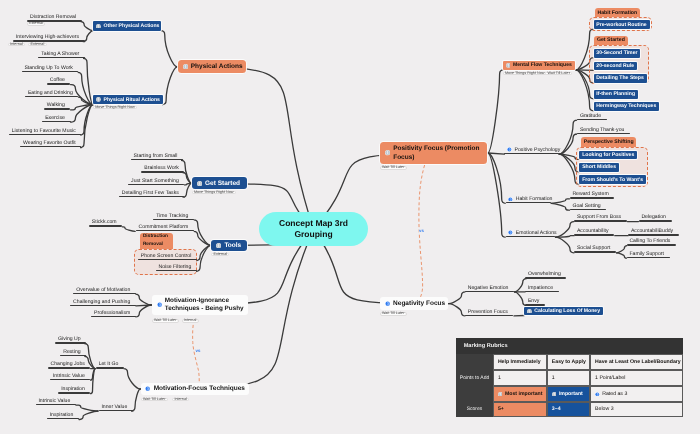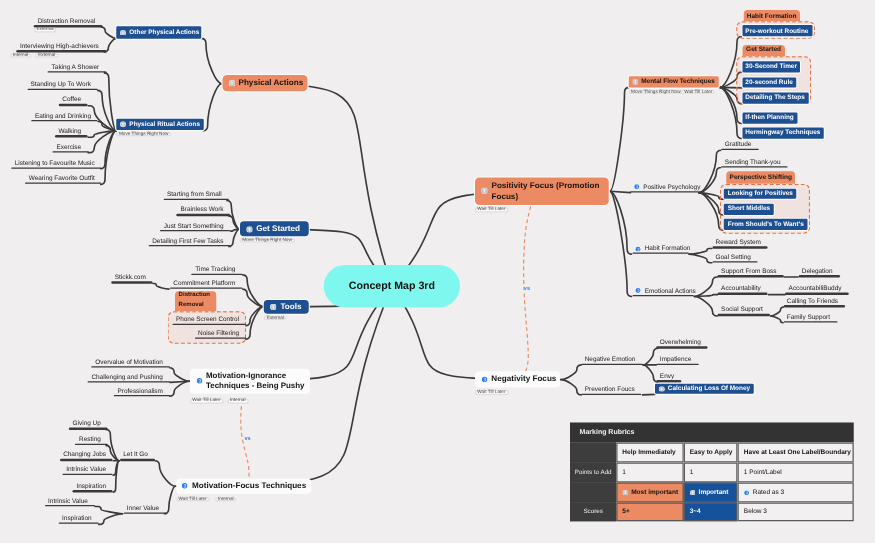--- a/index.html
+++ b/index.html
@@ -122,20 +122,21 @@
 <div class="btitle" style="left:594.10px;top:35.70px;height:9.50px;">Get Started</div>
 <div class="btitle" style="left:580.90px;top:137.20px;height:9.50px;">Perspective Shifting</div>
 <div class="btitle" style="left:140.10px;top:233.40px;height:15.60px;width:32.80px;line-height:1.5;flex-direction:column;align-items:flex-start;font-size:4.82px;">
       <span>Distraction</span>
       <span>Removal</span>
     </div>
 
 <div class="node cyan" style="left:259.00px;top:212.00px;width:109.00px;height:34.00px;font-size:8.50px;line-height:1.33;">
       <span class="lbl ml">
         <span class="ln">Concept Map 3rd</span>
+        <span class="ln">Grouping</span>
       </span>
     </div>
 <div class="node orange rounded" style="left:177.80px;top:60.30px;width:68.60px;height:13.10px;font-size:6.50px;border-radius:3.5px;">
       <svg class="ic" width="4.80" height="4.80" viewBox="0 0 16 16">
         <circle cx="8" cy="8" r="8" fill="#fafafa"></circle>
         <circle cx="8" cy="8" r="6.4" fill="#c4ccd4" stroke="#9aa4ad" stroke-width="0.9"></circle>
         <path d="M9.1 3.7H7.4L5.2 5.1v2.0l1.9-1.2v6.4h2.0z" fill="#f2f4f6"></path>
       </svg>
       <span class="lbl">Physical Actions</span>
     </div>

